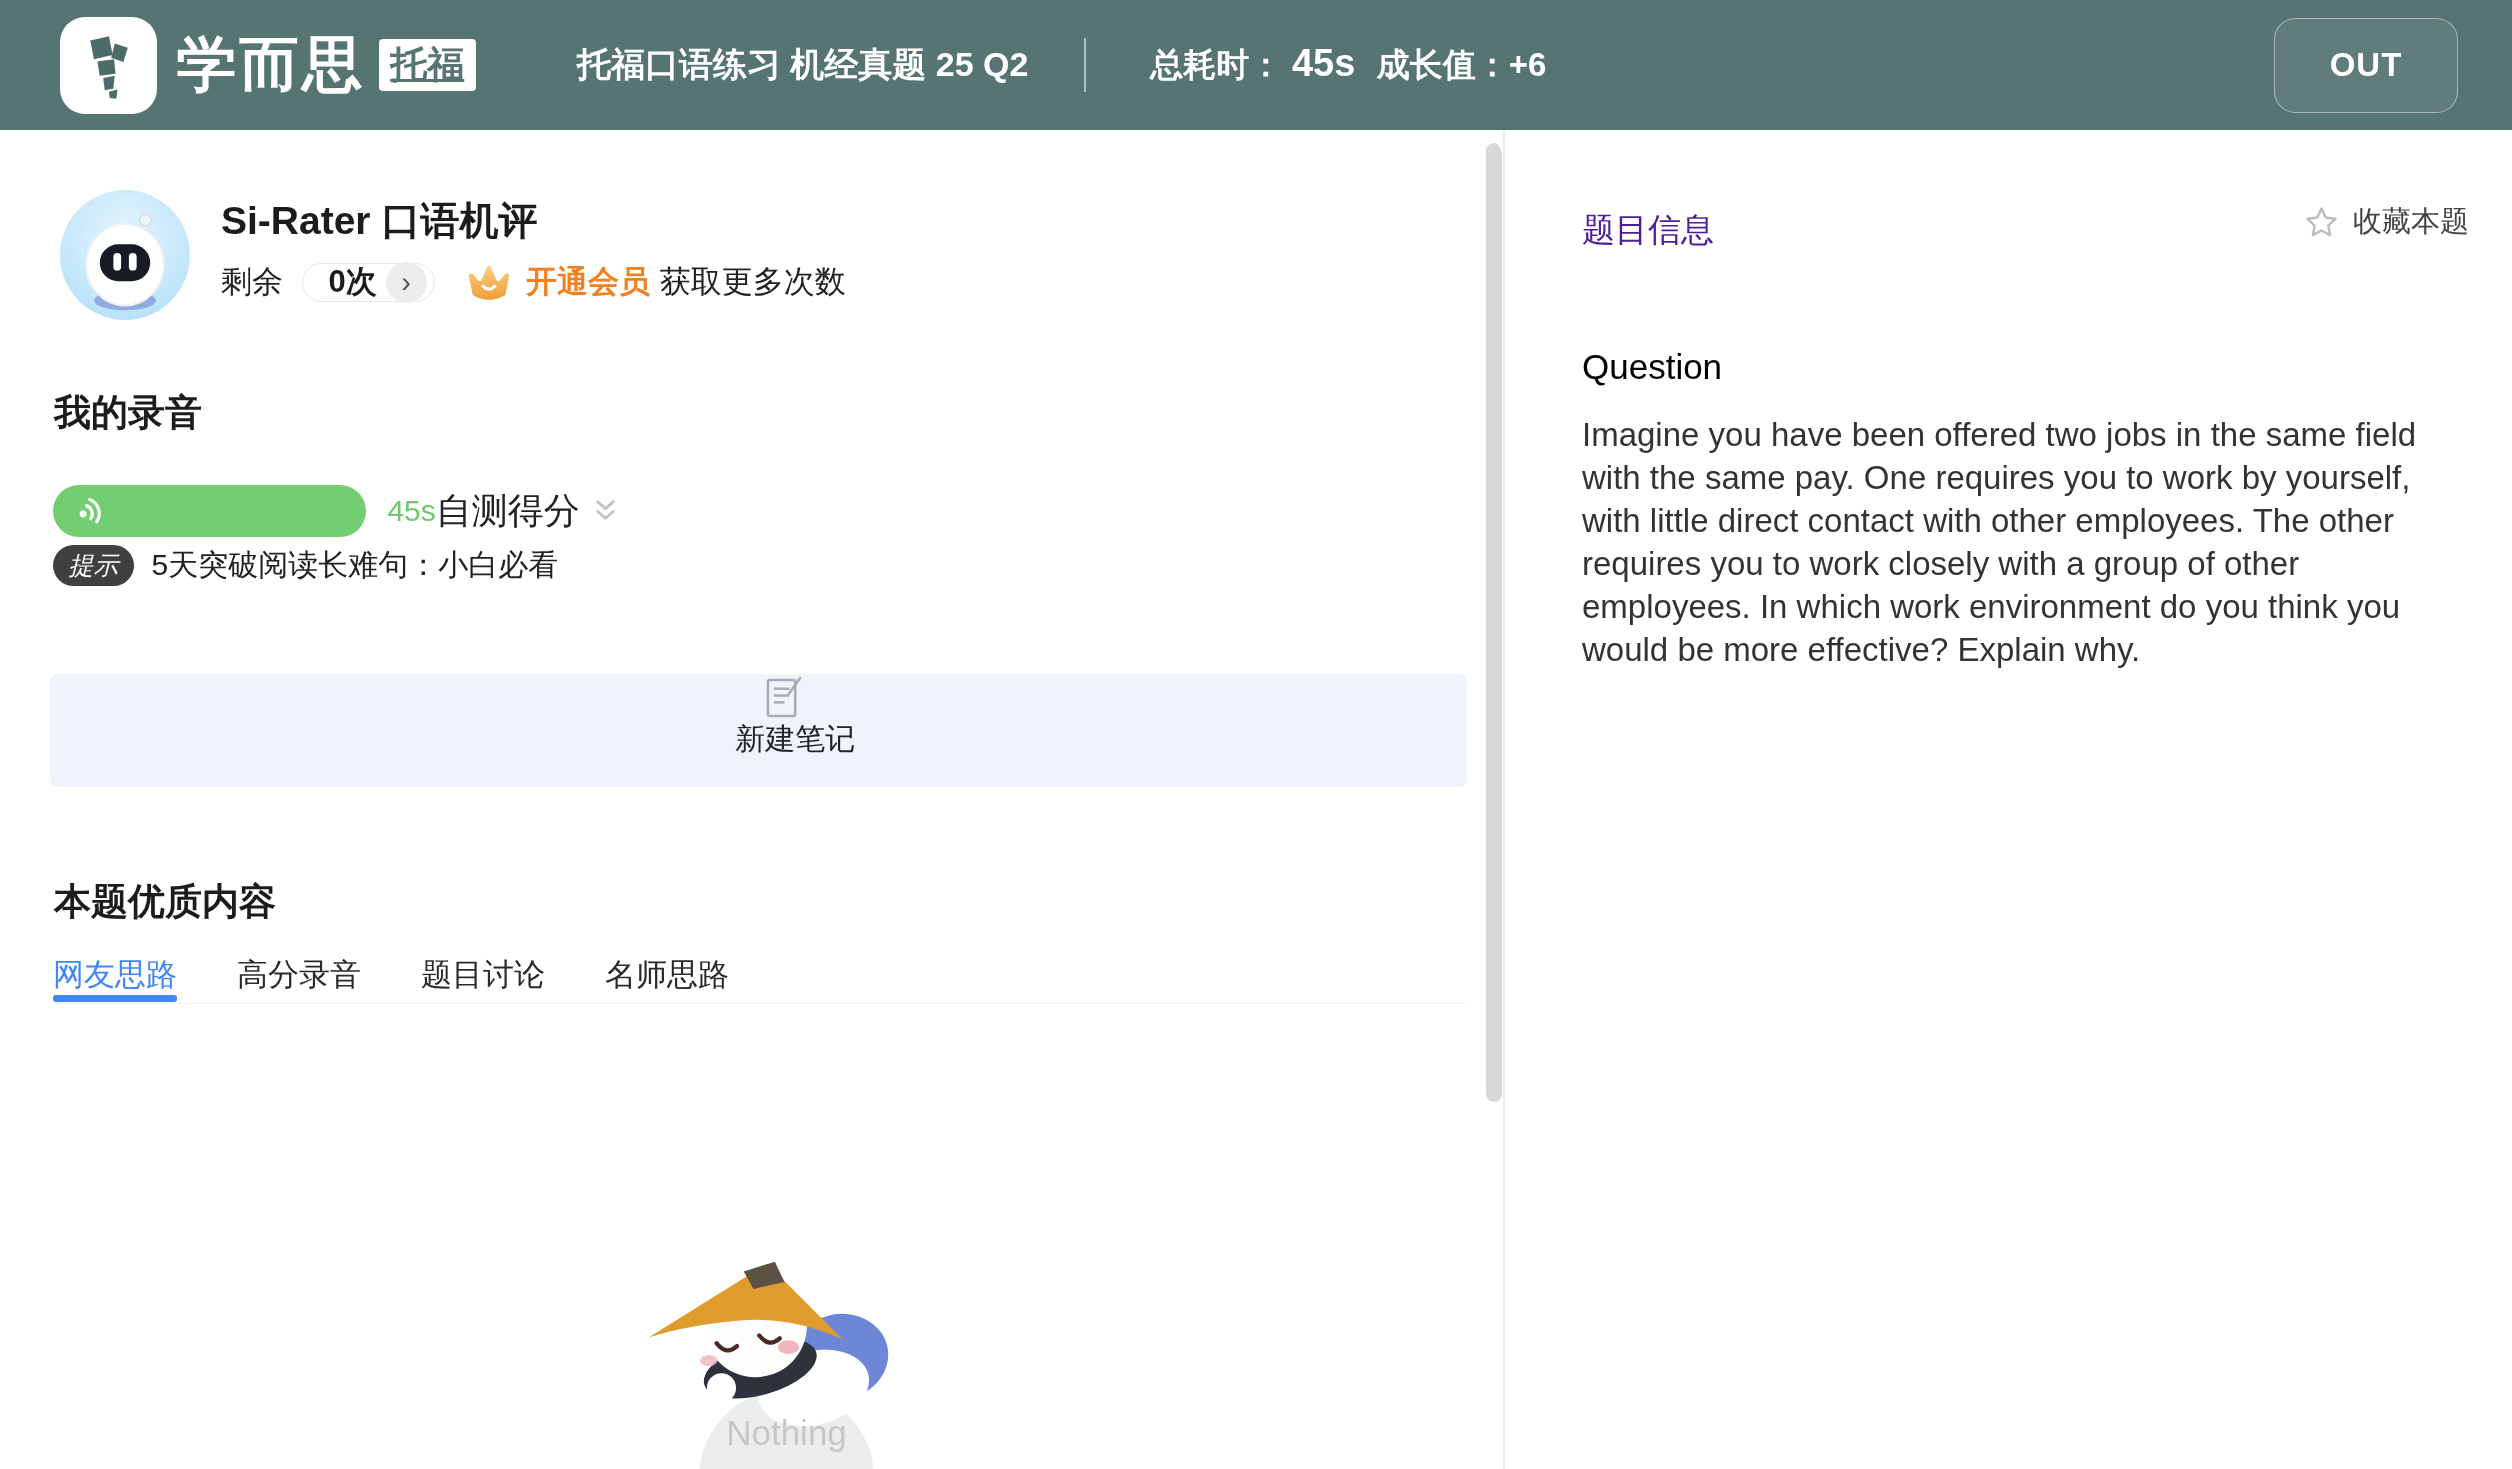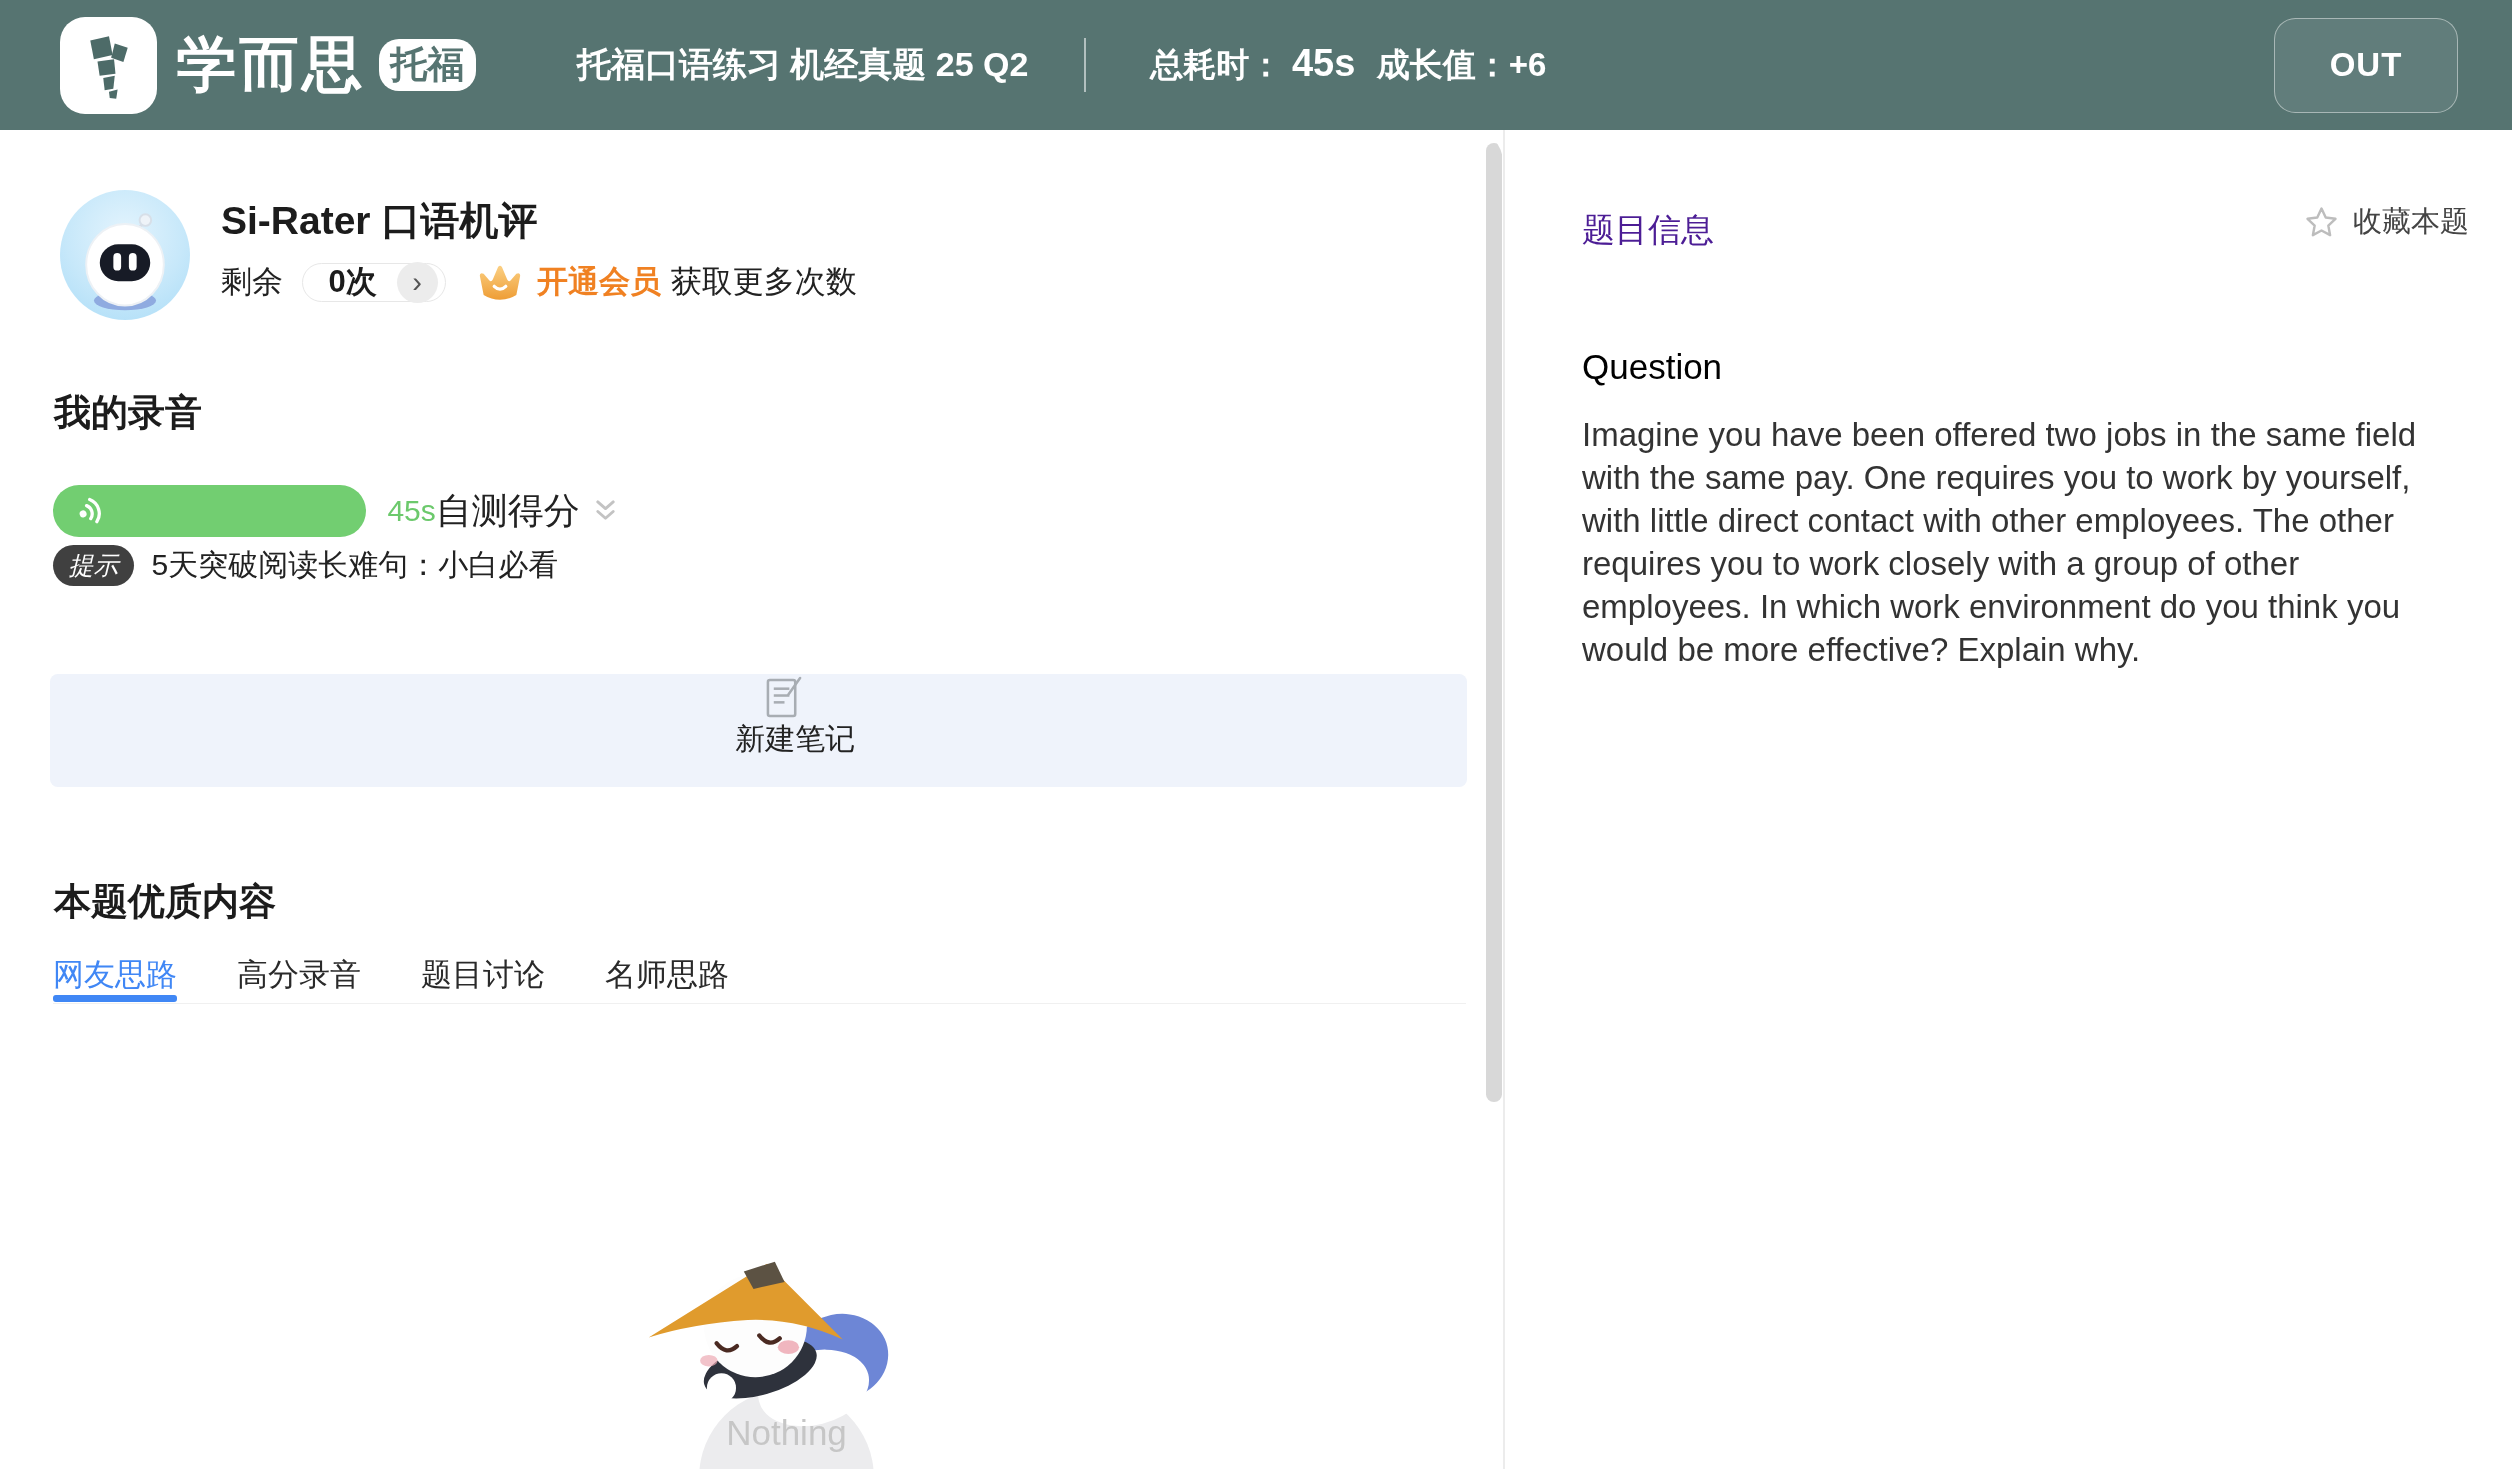--- a/index.html
+++ b/index.html
@@ -7,21 +7,21 @@
               font-family:"Liberation Sans","DejaVu Sans",sans-serif; }
 
   
   .app-header { position:absolute; left:0; top:0; width:2512px; height:130px;
                 background:#567471; display:flex; align-items:center; }
   .brand { display:flex; align-items:center; margin-left:60px; }
   .logo-box { width:97px; height:97px; background:#fff; border-radius:25px;
               display:flex; align-items:center; justify-content:center; }
   .brand-name { color:#fff; font-size:60px; font-weight:700; margin-left:19.4px; letter-spacing:2.9px; }
   .brand-badge { margin-left:13.6px; background:#fff; color:#567471; font-size:37px; font-weight:700;
-                 border-radius:20px; padding:5.8px 11.6px; line-height:1.1; }
+                 border-radius:4px; padding:5.8px 11.6px; line-height:1.1;text-decoration:underline; }
   .header-title { color:#fff; font-size:34px; font-weight:700; margin-left:101px; white-space:nowrap; }
   .header-divider { width:1.9px; height:54px; background:rgba(255,255,255,.55); margin-left:56px; }
   .header-stats { display:flex; align-items:baseline; margin-left:64px; color:#fff; white-space:nowrap; }
   .stat-label { font-size:33px; font-weight:600; }
   .stat-value { font-size:38px; font-weight:700; margin-left:9.7px; }
   .stat-growth { font-size:33px; font-weight:600; margin-left:21.4px; }
   .header-actions { margin-left:auto; margin-right:54px; display:flex; gap:23px; }
   .hdr-btn { height:95px; border:1.9px solid rgba(255,255,255,.45); border-radius:21.4px;
              background:rgba(255,255,255,.07); color:#fff; font-size:33px; font-weight:600;
              display:flex; align-items:center; justify-content:center; cursor:pointer;
@@ -38,21 +38,21 @@
   .right-panel { position:absolute; left:1505px; top:130px; width:1008px; height:1340px; background:#fff; }
 
   
   .avatar { position:absolute; left:60px; top:60px; width:130px; height:130px; border-radius:50%;
             background:radial-gradient(circle at 50% 35%, #e4f4fd 0%, #c7e8fa 55%, #aadcf7 100%);
             overflow:hidden; }
   .rater-title { position:absolute; left:221px; top:64px; font-size:39px; font-weight:700; color:#1c1c1c; }
   .rater-row { position:absolute; left:221px; top:124px; height:56px; display:flex; align-items:center; }
   .remaining-label { font-size:31px; color:#222; }
   .count-pill { margin-left:19.4px; height:39px; border:1.9px solid #e7e7e7; border-radius:29px;
-                display:flex; align-items:center; padding:0 7.8px 0 25px; gap:20px; cursor:pointer; background:#fff; }
+                display:flex; align-items:center; padding:0 7.8px 0 25px; gap:9px; cursor:pointer; background:#fff; }
   .count-value { font-size:31px; font-weight:700; color:#1c1c1c; }
   .chevron-circle { width:41px; height:41px; border-radius:50%; background:#ececec; color:#555;
                     display:flex; align-items:center; justify-content:center; font-size:29px; line-height:1; }
   .crown { margin-left:29px; }
   .vip-link { margin-left:11.6px; color:#f08122; font-size:31px; font-weight:600; cursor:pointer; }
   .vip-suffix { margin-left:9.7px; color:#222; font-size:31px; }
 
   
   .recording-heading { position:absolute; left:54px; top:258px; font-size:37px; font-weight:700; color:#1c1c1c; }
   .audio-row { position:absolute; left:53px; top:355px; display:flex; align-items:center; }

